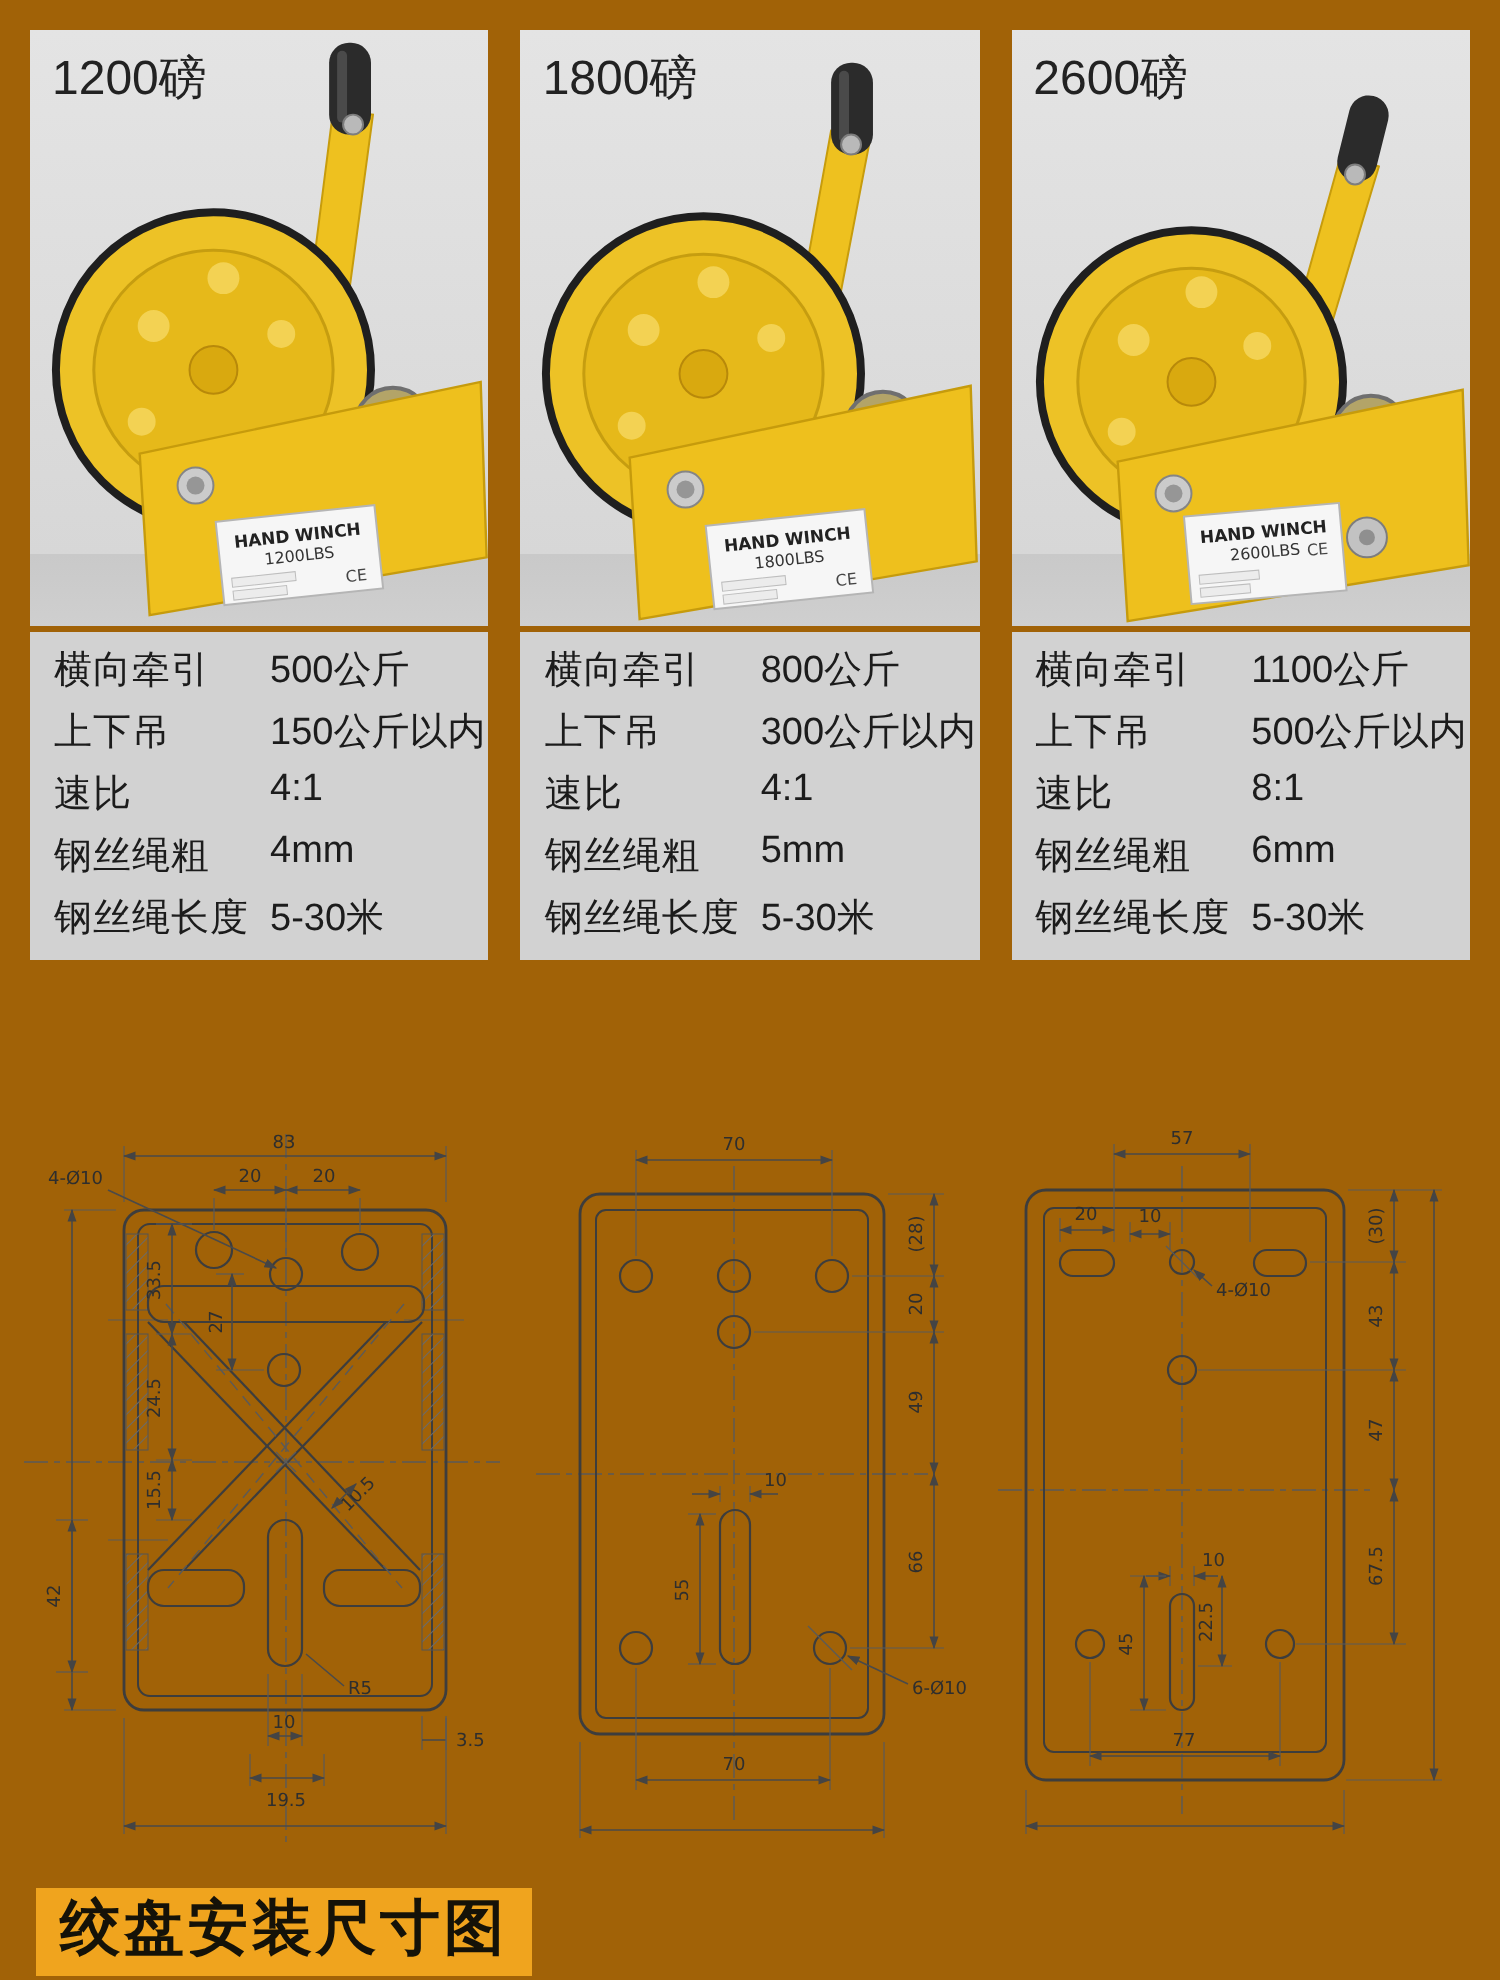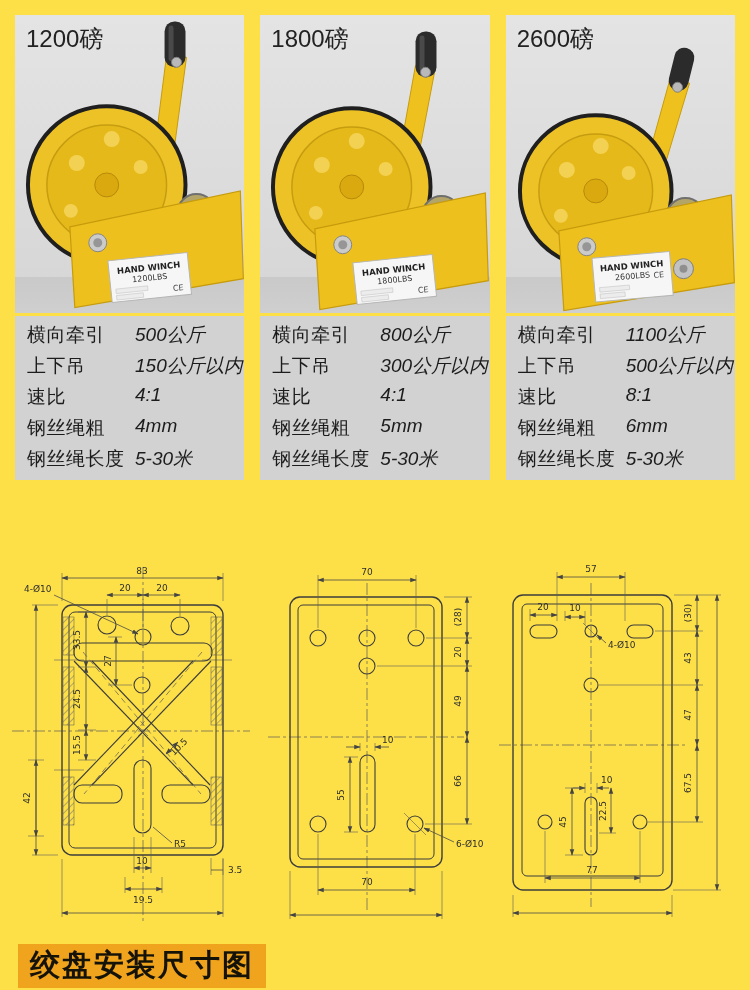--- a/index.html
+++ b/index.html
@@ -1,28 +1,28 @@
 <!DOCTYPE html>
 <html><head>
 <meta charset="utf-8">
 <style>
   html,body{margin:0;padding:0;background:#fff;}
-  .page{position:relative;width:750px;height:990px;background:#fde047;overflow:hidden;
+  .page{position:relative;width:750px;height:990px;background:#a16207;overflow:hidden;
         font-family:"Liberation Sans","DejaVu Sans",sans-serif;}
   
   .products-row{position:absolute;left:15px;top:15px;width:720px;height:298px;display:flex;gap:16px;}
   .product-cell{position:relative;flex:1;background:linear-gradient(#e4e4e4,#d7d7d7 88%,#c9c9c9 88%,#cfcfcf);overflow:hidden;}
   .product-title{position:absolute;left:11px;top:8px;font-size:24px;color:#222;z-index:2;}
   .photo-svg{position:absolute;left:0;top:0;width:100%;height:100%;}
   
   .specs-row{position:absolute;left:15px;top:316px;width:720px;height:164px;display:flex;gap:16px;}
   .spec-table{flex:1;background:#d2d2d2;padding:6px 0 0 12px;box-sizing:border-box;}
   .spec-row{display:flex;height:31px;align-items:flex-start;}
   .spec-label{width:108px;font-size:19px;color:#1c1c1c;letter-spacing:.5px;}
-  .spec-value{font-size:19px;color:#1c1c1c;font-style:italic;}
+  .spec-value{font-size:19px;color:#1c1c1c;}
   
   .section-header{position:absolute;left:18px;display:inline-block;background:#f0a41e;color:#151208;
     font-size:30px;font-weight:700;letter-spacing:2px;padding:5px 12px 7px 12px;line-height:1.05;}
   #base-header{top:504px;}
   #winch-header{top:944px;}
   
   .drawing{position:absolute;top:555px;}
   #drawing-1{left:10px;}
   #drawing-2{left:260px;}
   #drawing-3{left:495px;}

